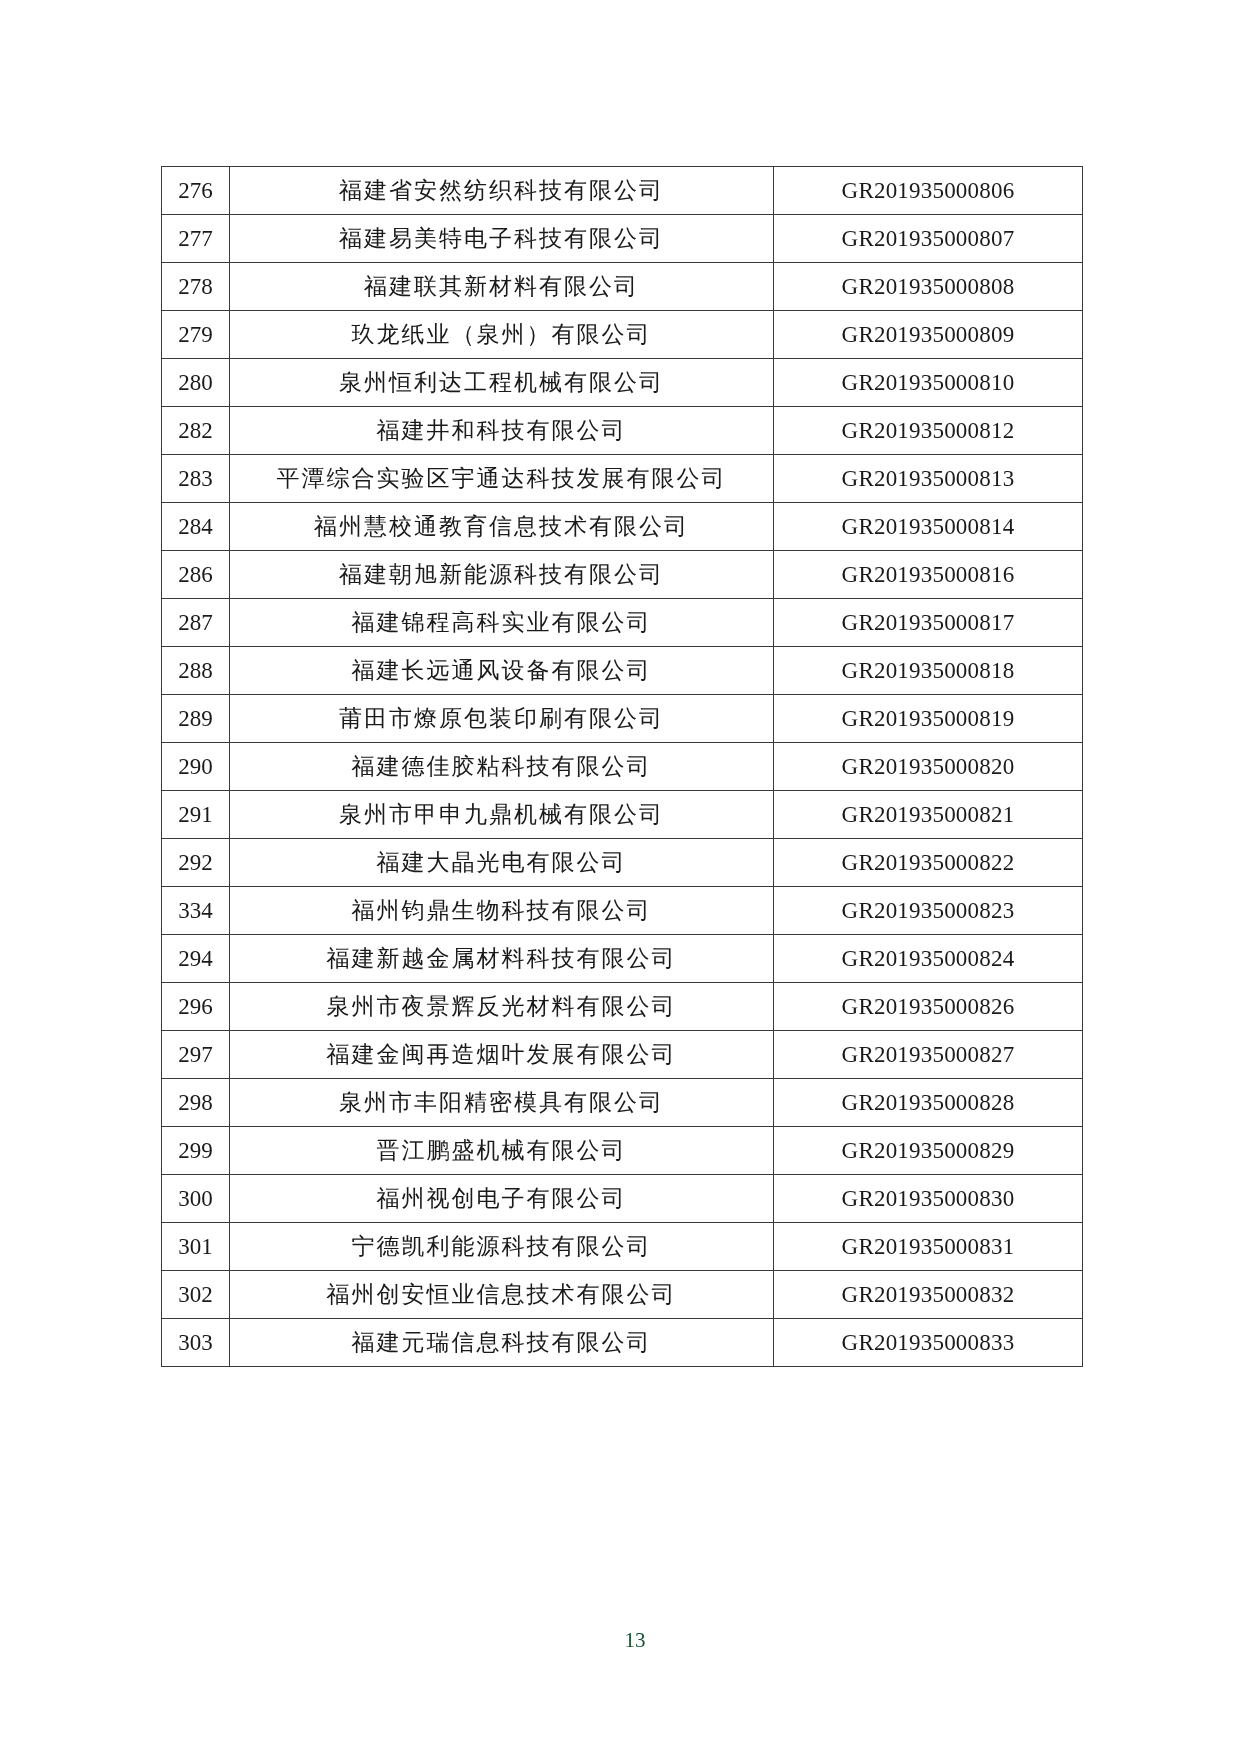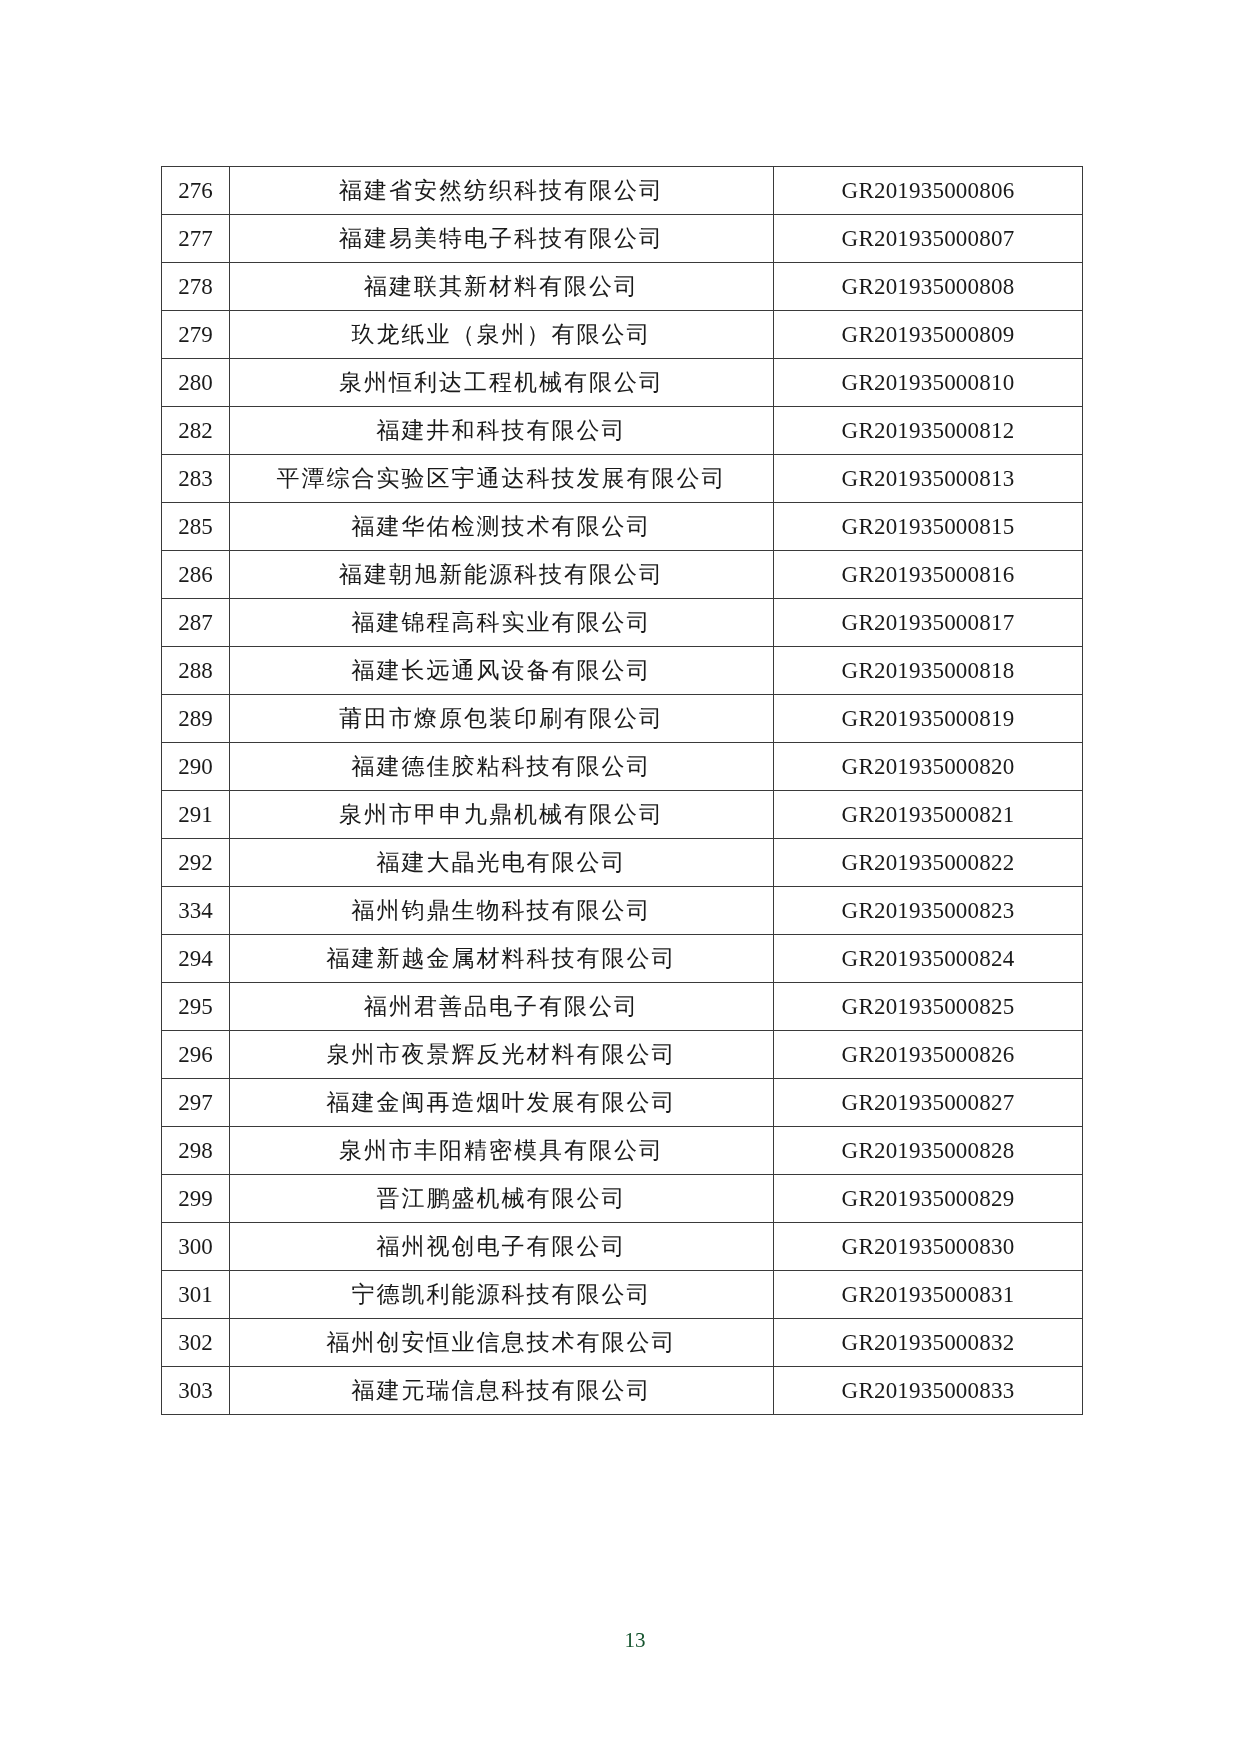--- a/index.html
+++ b/index.html
@@ -112,23 +112,23 @@
           <td class="no">282</td>
           <td class="name">福建井和科技有限公司</td>
           <td class="code">GR201935000812</td>
         </tr>
         <tr>
           <td class="no">283</td>
           <td class="name">平潭综合实验区宇通达科技发展有限公司</td>
           <td class="code">GR201935000813</td>
         </tr>
         <tr>
-          <td class="no">285</td>
-          <td class="name">福建华佑检测技术有限公司</td>
-          <td class="code">GR201935000815</td>
+          <td class="no">284</td>
+          <td class="name">福州慧校通教育信息技术有限公司</td>
+          <td class="code">GR201935000814</td>
         </tr>
         <tr>
           <td class="no">286</td>
           <td class="name">福建朝旭新能源科技有限公司</td>
           <td class="code">GR201935000816</td>
         </tr>
         <tr>
           <td class="no">287</td>
           <td class="name">福建锦程高科实业有限公司</td>
           <td class="code">GR201935000817</td>
@@ -160,25 +160,20 @@
         </tr>
         <tr>
           <td class="no">334</td>
           <td class="name">福州钧鼎生物科技有限公司</td>
           <td class="code">GR201935000823</td>
         </tr>
         <tr>
           <td class="no">294</td>
           <td class="name">福建新越金属材料科技有限公司</td>
           <td class="code">GR201935000824</td>
-        </tr>
-        <tr>
-          <td class="no">295</td>
-          <td class="name">福州君善品电子有限公司</td>
-          <td class="code">GR201935000825</td>
         </tr>
         <tr>
           <td class="no">296</td>
           <td class="name">泉州市夜景辉反光材料有限公司</td>
           <td class="code">GR201935000826</td>
         </tr>
         <tr>
           <td class="no">297</td>
           <td class="name">福建金闽再造烟叶发展有限公司</td>
           <td class="code">GR201935000827</td>

